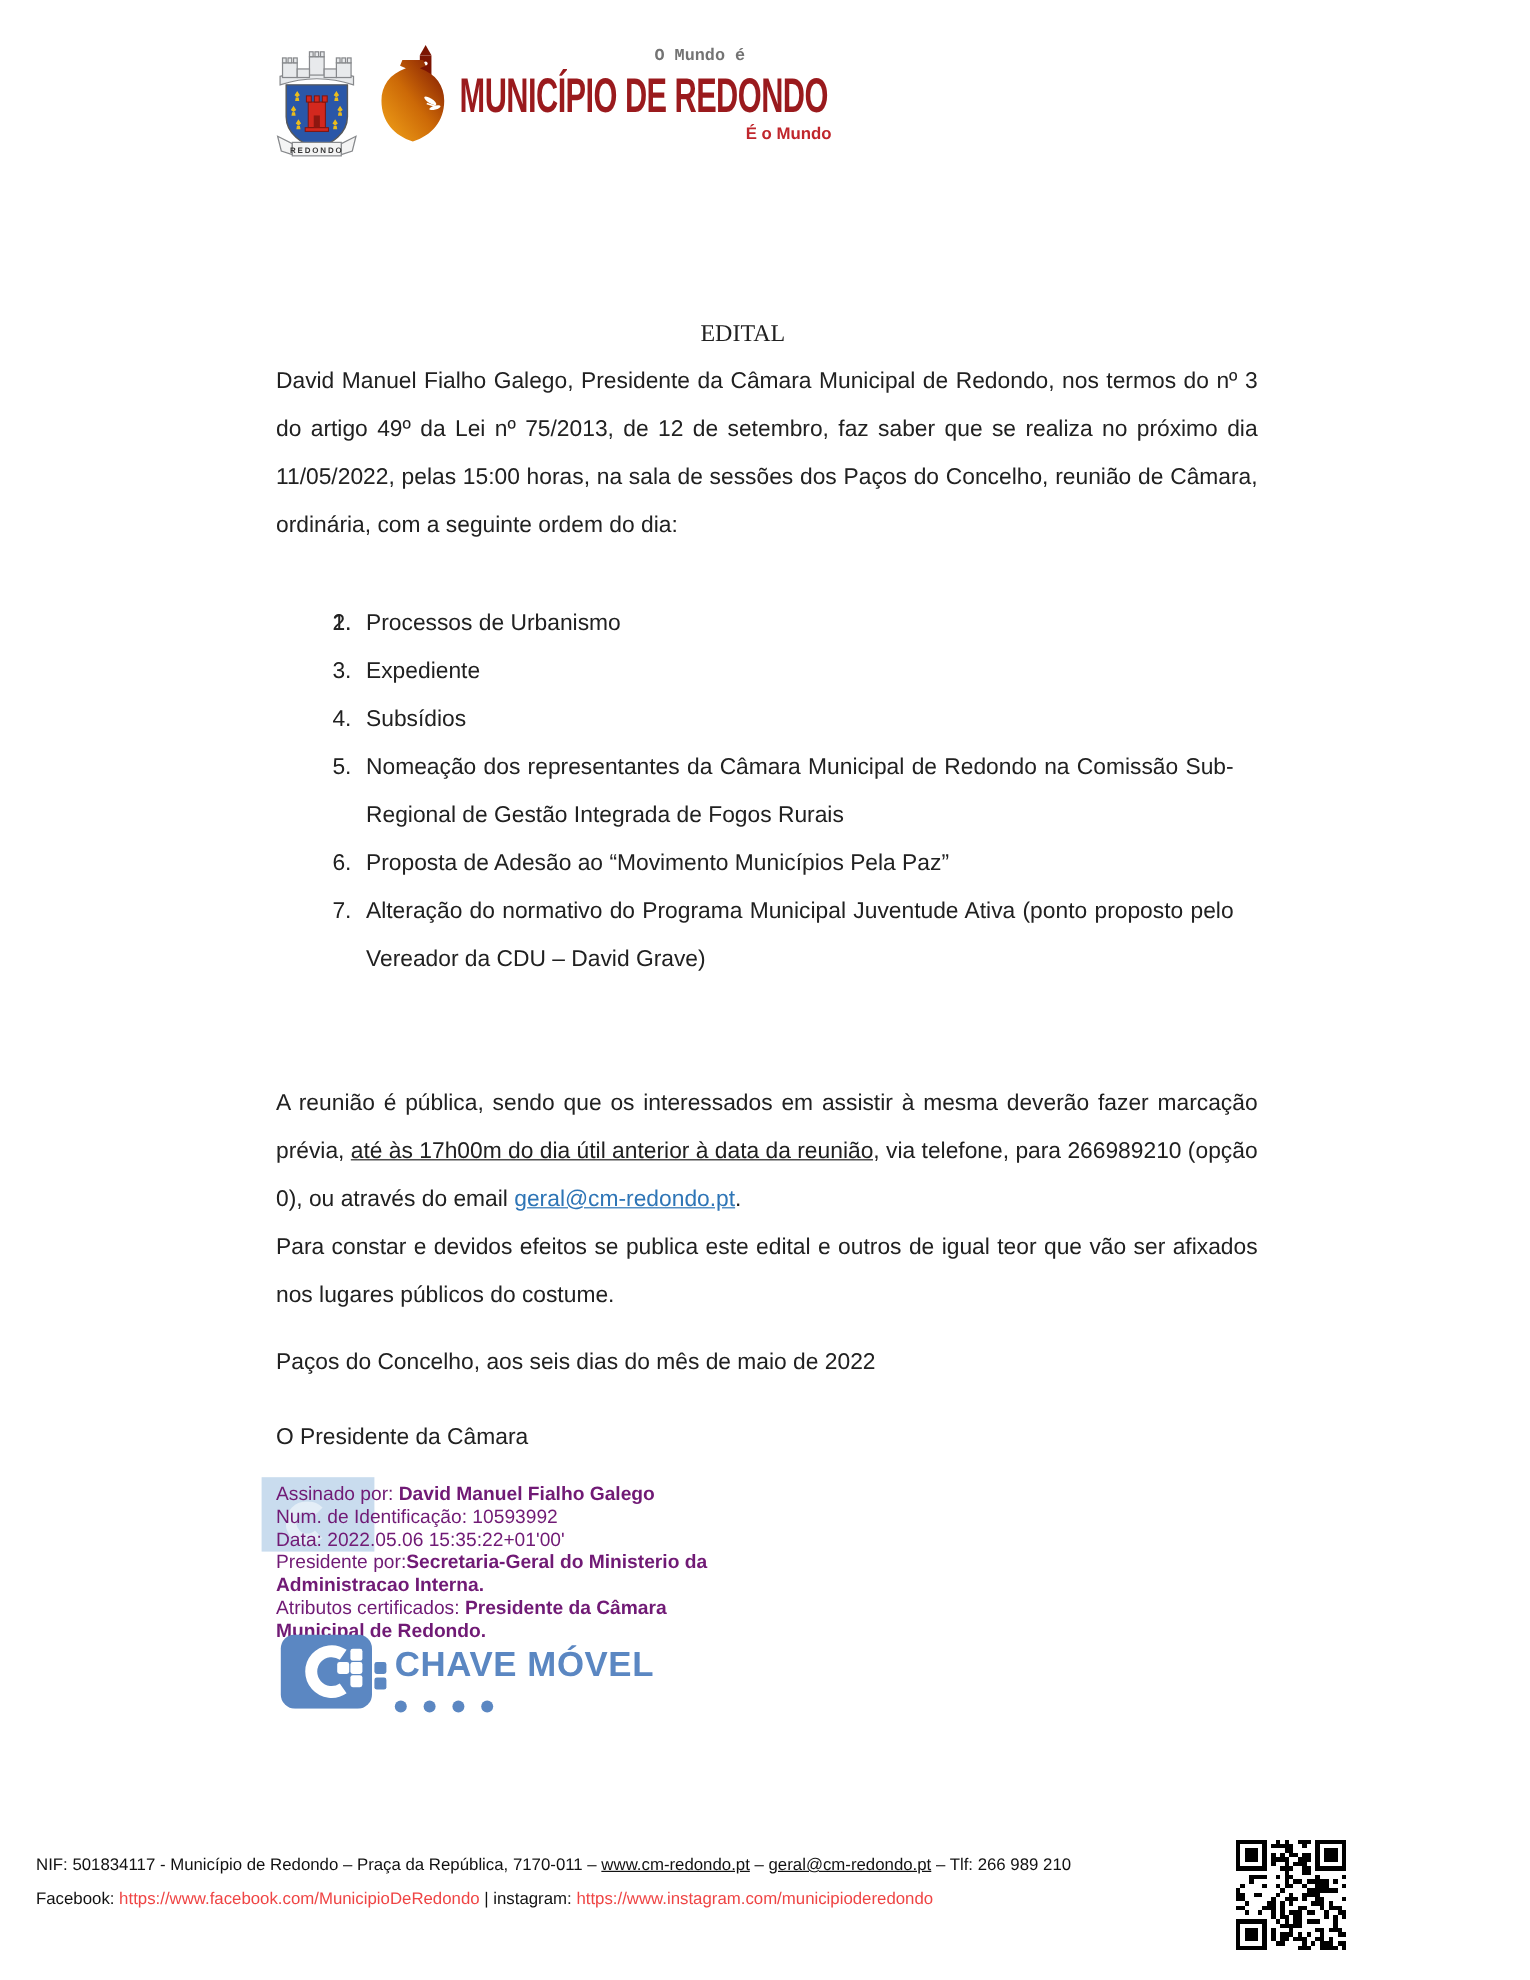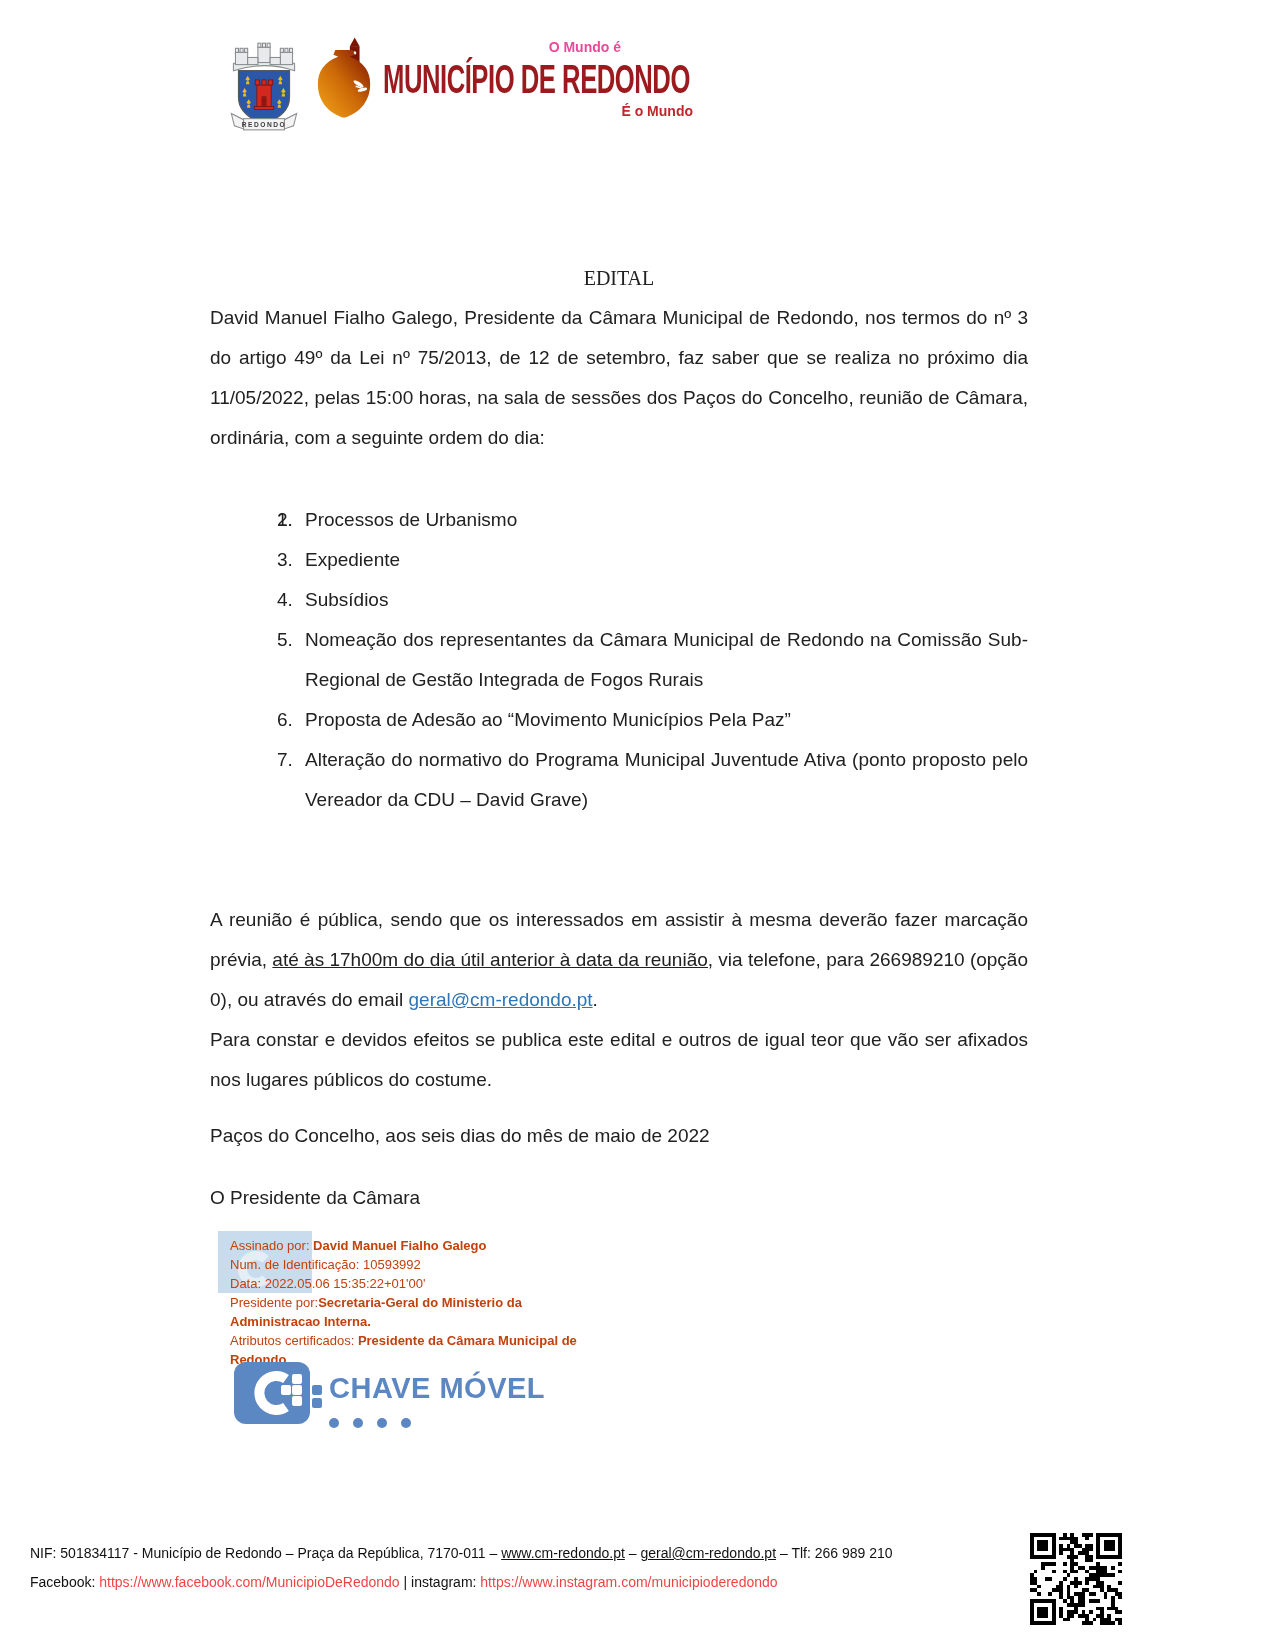--- a/index.html
+++ b/index.html
@@ -4,42 +4,42 @@
 <style>
   * { margin:0; padding:0; box-sizing:border-box; }
   body { background:#ffffff; font-family:"Liberation Sans", sans-serif; }
   .page { position:relative; width:1275px; height:1650px; background:#fff; overflow:hidden; color:#212121; }
   .abs { position:absolute; }
 
   
   #crest { left:213px; top:34px; width:102px; height:102px; }
   #amphora { left:314px; top:36px; width:62px; height:90px; }
   #brand { left:383px; top:40px; width:316px; }
-  .motto-top { text-align:right; padding-right:78px; color:#ec4899; font-weight:700; font-size:14px; line-height:14px; }
+  .motto-top { text-align:right; padding-right:78px; color:#737373; font-weight:700; font-size:14px; line-height:14px;font-family:Liberation Mono, monospace; }
   .brand-title { display:block; color:#9a1a1d; font-weight:700; font-size:27px; line-height:30px; height:30px;
                  white-space:nowrap; transform:scale(0.95,1.5); transform-origin:left top; margin-top:3px; margin-bottom:17px; letter-spacing:-0.5px; }
   .motto-bottom { text-align:right; padding-right:6px; color:#c0272d; font-weight:700; font-size:14px; line-height:14px; }
 
   
-  .p-body { font-size:19px; line-height:40px; color:#212121; }
+  .p-body { font-size:19px; line-height:40px; color:#212121;margin-left:20px; }
   #edital { top:258px; left:210px; width:818px; text-align:center; font-weight:400; font-size:20px; line-height:40px; color:#212121;font-family:Liberation Serif, serif; }
   #p1 { top:298px; left:210px; width:818px; text-align:justify; }
   #agenda { top:500px; left:210px; width:818px; }
   .agenda-item { position:relative; }
   .agenda-num { position:absolute; left:67px; top:0; font-size:19px; line-height:40px; }
   .agenda-text { margin-left:95px; width:723px; font-size:19px; line-height:40px; text-align:justify; }
   #body2 { top:900px; left:210px; width:818px; }
   #body2 p { text-align:justify; }
   .ul-seg { text-decoration:underline; }
   a.email { color:#2e75b6; text-decoration:underline; cursor:pointer; }
   #dateline { top:1116px; left:210px; width:818px; }
   #signer { top:1178px; left:210px; width:818px; }
 
   
-  #sig { top:1236px; left:230px; width:382px; font-size:13px; line-height:19px; color:#c2410c; }
+  #sig { top:1236px; left:230px; width:382px; font-size:16px; line-height:19px; color:#701a75; }
   #sig b { font-weight:700; }
   .sig-watermark { position:absolute; left:-12px; top:-5px; width:94px; height:62px; background:#c9dcee; }
   .wm-c { position:absolute; left:20px; top:20px; width:36px; height:36px; border:9px solid rgba(255,255,255,0.5);
           border-right-color:transparent; border-radius:50%; }
   .sig-rows { position:relative; }
 
   
   #cmd { left:233px; top:1362px; width:260px; height:64px; }
   .cmd-badge { position:absolute; left:0; top:0; width:92px; height:62px; }
   .cmd-right { position:absolute; left:96px; top:10px; }

